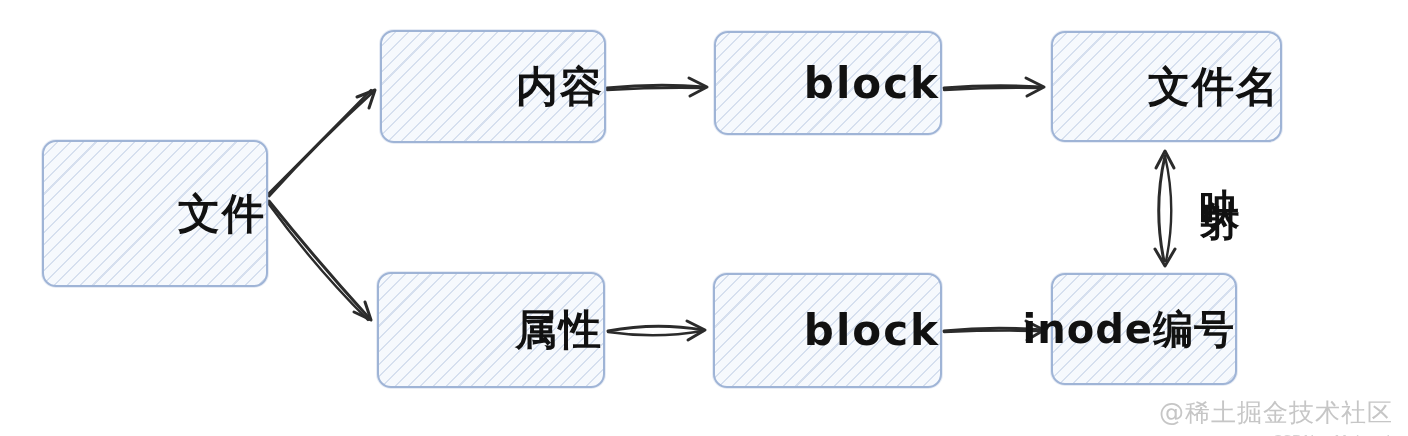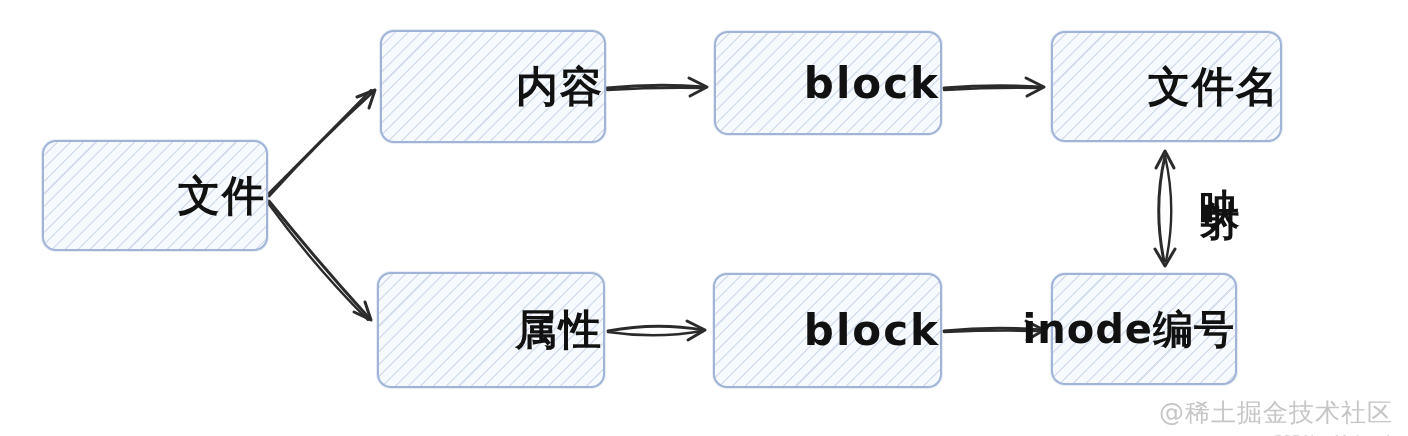--- a/index.html
+++ b/index.html
@@ -44,21 +44,21 @@
     );
     box-shadow: 0 0 0 1px rgba(159,180,214,0.25);
   }
   .node-label {
     font-size: 42px;
     font-weight: 700;
     color: var(--text, #111111);
     letter-spacing: 2px;
     white-space: nowrap;
   }
-  .node-file       { left: 42px;   top: 140px; width: 226px; height: 111px; }
+  .node-file       { left: 42px;   top: 140px; width: 226px; height: 147px; }
   .node-content    { left: 380px;  top: 30px;  width: 226px; height: 113px; }
   .node-block      { left: 714px;  top: 31px;  width: 228px; height: 104px; }
   .node-filename   { left: 1051px; top: 31px;  width: 231px; height: 111px; }
   .node-attributes { left: 377px;  top: 272px; width: 228px; height: 116px; }
   .node-inode      { left: 713px;  top: 273px; width: 229px; height: 115px; }
   .node-inode-number { left: 1051px; top: 273px; width: 186px; height: 112px; font-size: 0; }
   .node-inode-number .node-label { font-size: 40px; letter-spacing: 1px; }
   .edge-label-mapping {
     position: absolute;
     left: 1198px;

